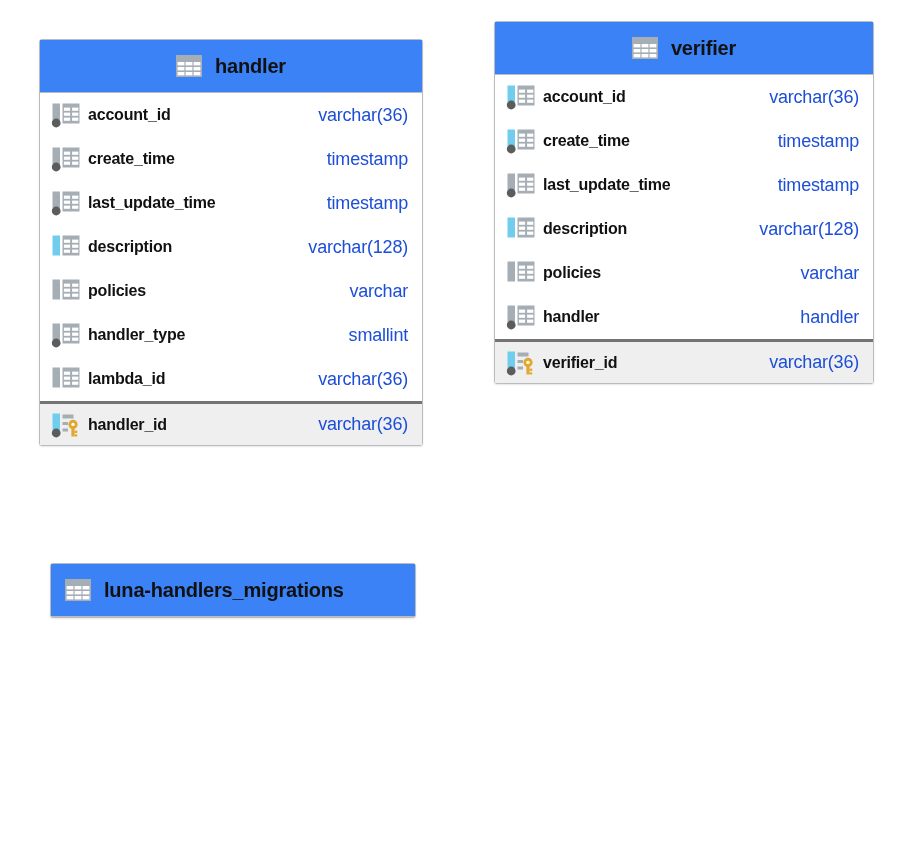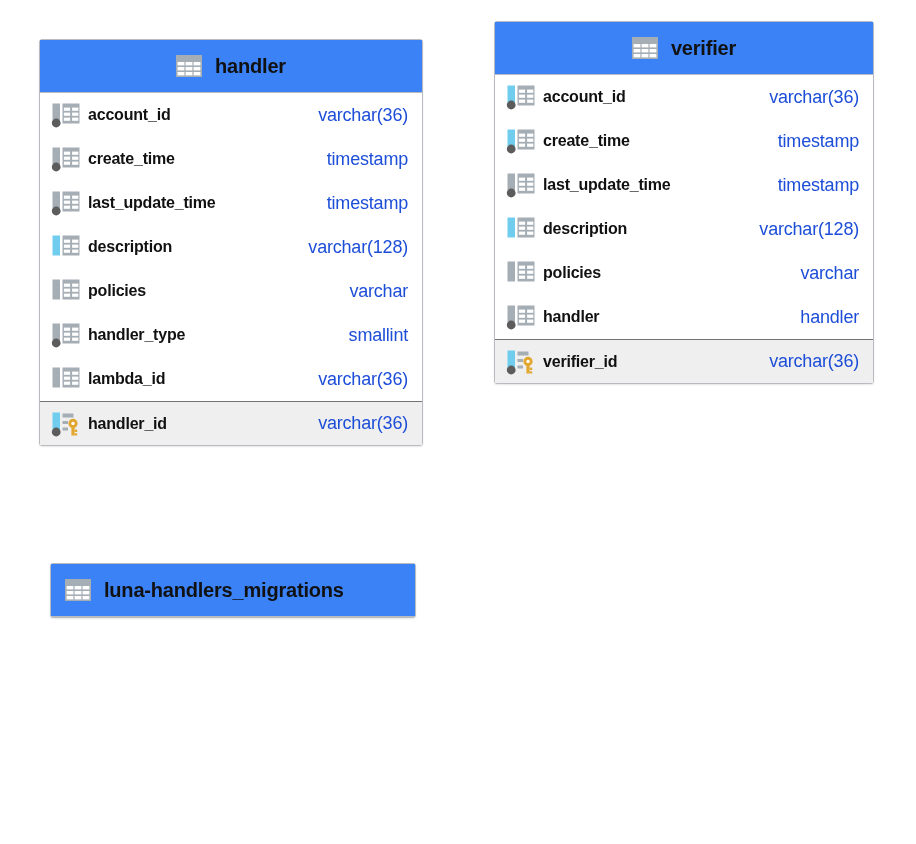--- a/index.html
+++ b/index.html
@@ -70,21 +70,21 @@
   .col-row {
     height: 44px;
     display: flex;
     align-items: center;
     padding: 0 14px 0 11px;
     box-sizing: border-box;
     background: #ffffff;
   }
   .col-row.pk-row {
     background: #efefef;
-    border-top: 1px solid #737373;
+    border-top: 3px solid #737373;
   }
 
   .col-icon {
     width: 30px;
     height: 26px;
     flex: 0 0 auto;
     margin-right: 7px;
     display: block;
   }
 

